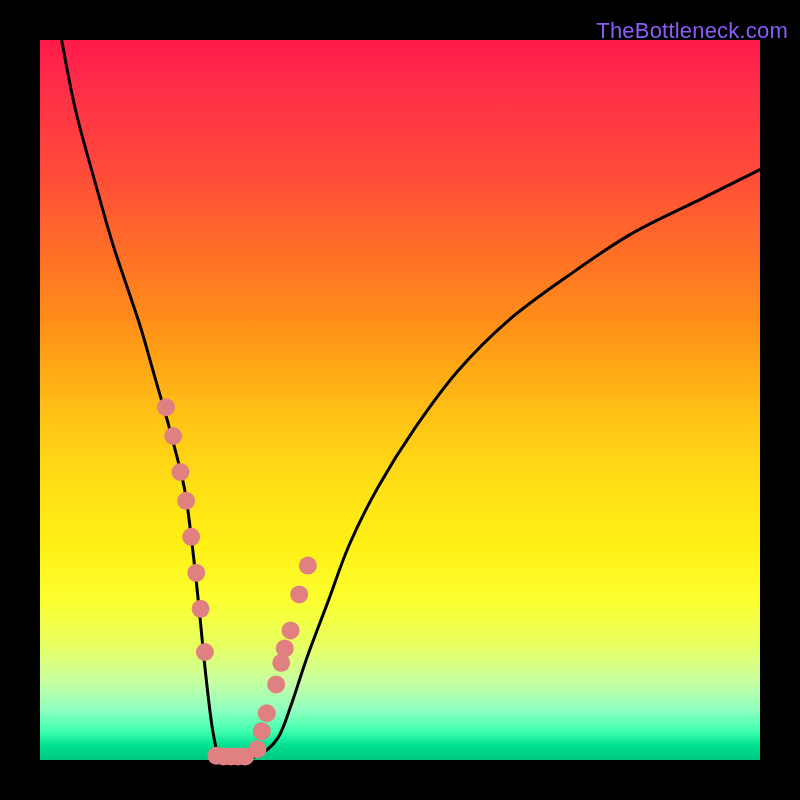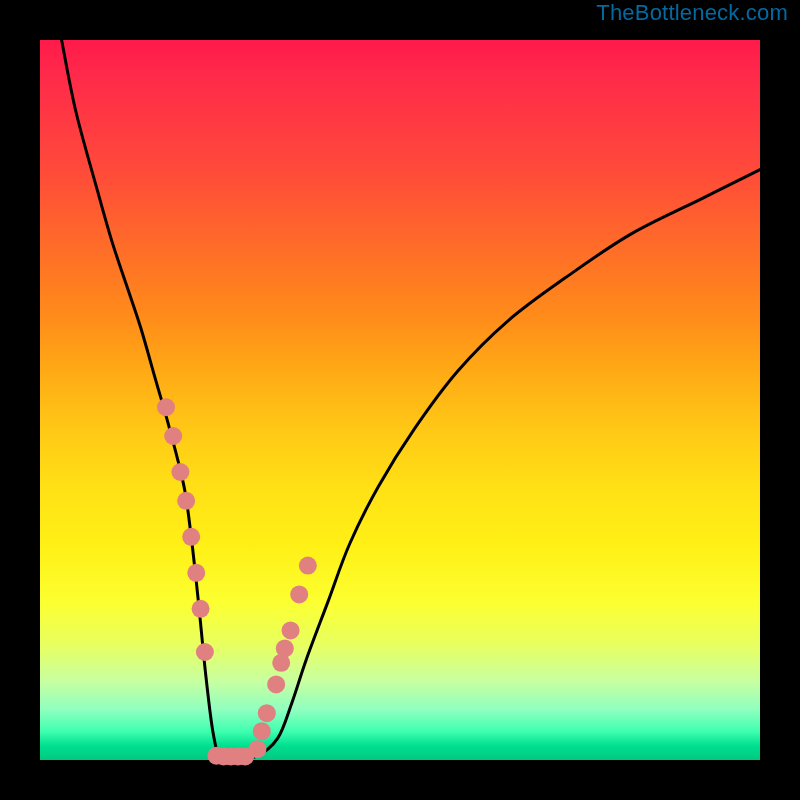--- a/index.html
+++ b/index.html
@@ -39,24 +39,24 @@
   .svg-layer {
     position: absolute;
     left: 0;
     top: 0;
     width: 720px;
     height: 720px;
     overflow: visible;
   }
   .watermark {
     position: absolute;
-    top: 2px;
+    top: 20px;
     right: 12px;
     font: 500 22px/1 -apple-system, BlinkMacSystemFont, "Segoe UI", Arial, sans-serif;
-    color: #0369a1;
+    color: #8b5cf6;
     letter-spacing: 0.2px;
   }
 </style>
 </head>
 <body>
 
 <div class="stage">
   <div class="watermark">TheBottleneck.com</div>
   <div class="plot-area">
     <svg class="svg-layer" viewBox="0 0 720 720" preserveAspectRatio="none">

